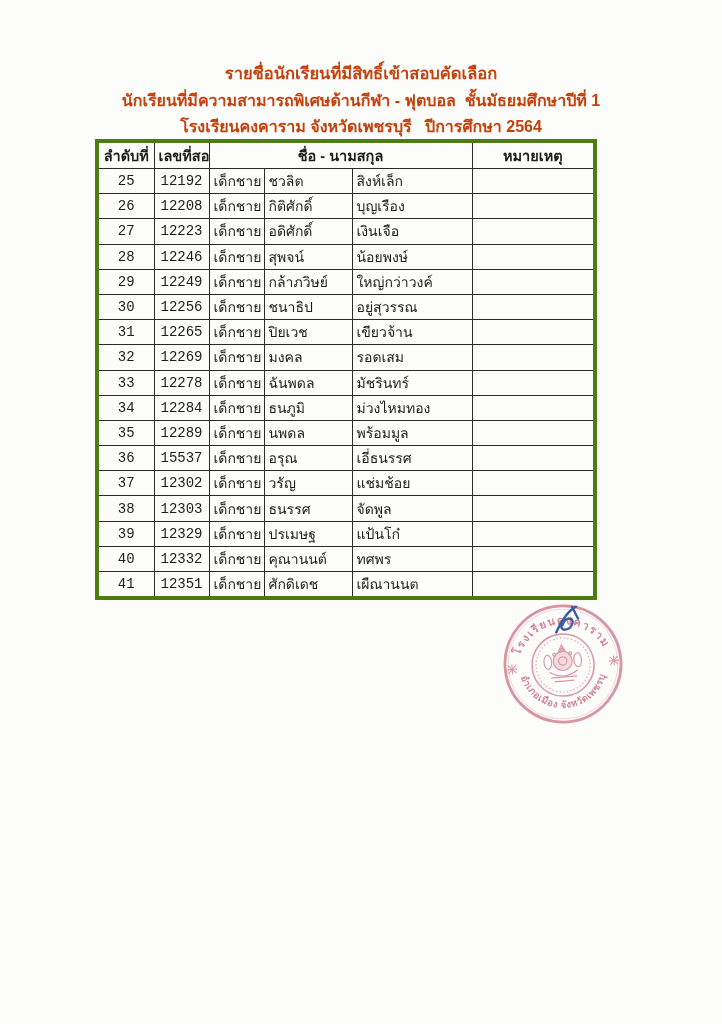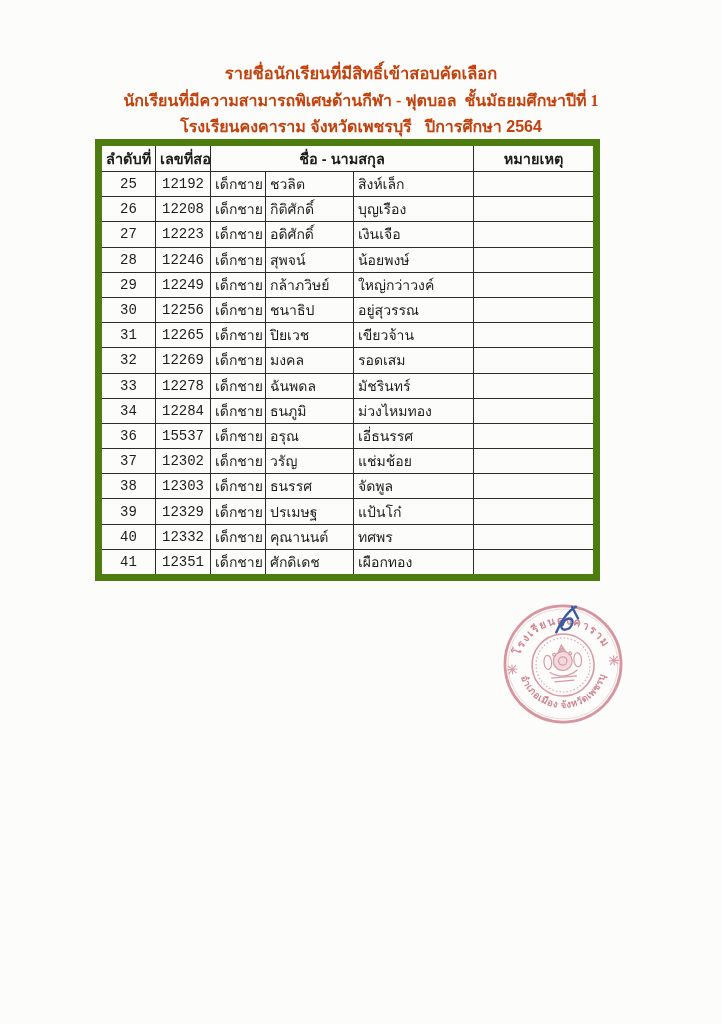--- a/index.html
+++ b/index.html
@@ -21,41 +21,41 @@
     left: 0;
     width: 722px;
     text-align: center;
     font-weight: bold;
     color: #c2410c;
     white-space: pre-wrap;
     font-size: 16.5px;
     line-height: 1.25;
   }
   .title-1 { top: 63px; }
-  .title-2 { top: 91px; font-size: 16px; font-family: Liberation Serif, serif; }
+  .title-2 { top: 91px; font-size: 16px; }
   .title-3 { top: 117px; font-size: 16px; }
 
   table.students {
     position: absolute;
     left: 95px;
     top: 139px;
     width: 498px;
     border-collapse: collapse;
     table-layout: fixed;
     background: transparent;
   }
   table.students th, table.students td {
     border: 1.5px solid #2a2a2a;
     padding: 0 4px;
     font-size: 14px;
     color: #1c1c1c;
     overflow: hidden;
     white-space: nowrap;
   }
-  table.students { border: 7px solid #4d7c0f; }
+  table.students { border: 4px solid #4d7c0f; }
   table.students thead th {
     height: 25px;
     font-weight: bold;
     text-align: center;
     font-size: 14.5px;
   }
   table.students tbody td { height: 24.2px; }
   td.c-center { text-align: center; font-family: Liberation Mono, monospace; }
   td.c-left   { text-align: left; padding-left: 5px; }
 
@@ -172,20 +172,28 @@
         </tr>
         <tr>
           <td class="c-center">34</td>
           <td class="c-center">12284</td>
           <td class="c-left">เด็กชาย</td>
           <td class="c-left">ธนภูมิ</td>
           <td class="c-left">ม่วงไหมทอง</td>
           <td class="c-left"></td>
         </tr>
         <tr>
+          <td class="c-center">35</td>
+          <td class="c-center">12289</td>
+          <td class="c-left">เด็กชาย</td>
+          <td class="c-left">นพดล</td>
+          <td class="c-left">พร้อมมูล</td>
+          <td class="c-left"></td>
+        </tr>
+        <tr>
           <td class="c-center">36</td>
           <td class="c-center">15537</td>
           <td class="c-left">เด็กชาย</td>
           <td class="c-left">อรุณ</td>
           <td class="c-left">เอี่ธนรรศ</td>
           <td class="c-left"></td>
         </tr>
         <tr>
           <td class="c-center">37</td>
           <td class="c-center">12302</td>
@@ -216,21 +224,21 @@
           <td class="c-left">เด็กชาย</td>
           <td class="c-left">คุณานนต์</td>
           <td class="c-left">ทศพร</td>
           <td class="c-left"></td>
         </tr>
         <tr>
           <td class="c-center">41</td>
           <td class="c-center">12351</td>
           <td class="c-left">เด็กชาย</td>
           <td class="c-left">ศักดิเดช</td>
-          <td class="c-left">เผือกทอง</td>
+          <td class="c-left">เผืณานนต</td>
           <td class="c-left"></td>
         </tr>
       </tbody>
   </table>
 
   <div class="stamp">
     <svg width="128" height="128" viewBox="0 0 128 128" xmlns="http://www.w3.org/2000/svg">
 
       <circle cx="64" cy="64" r="58" fill="none" stroke="#d2828f" stroke-width="2.8" opacity="0.9"></circle>
       <circle cx="64" cy="64" r="55" fill="none" stroke="#e0a3ac" stroke-width="0.8" opacity="0.55"></circle>

